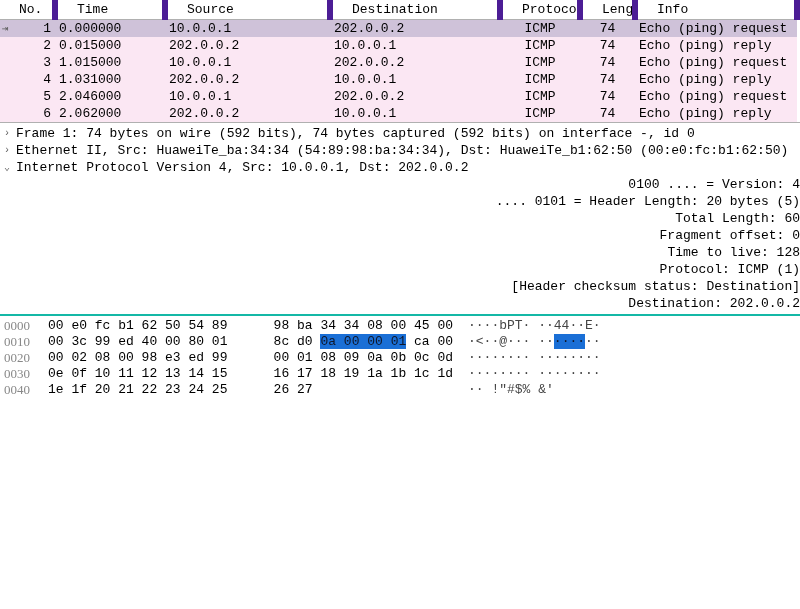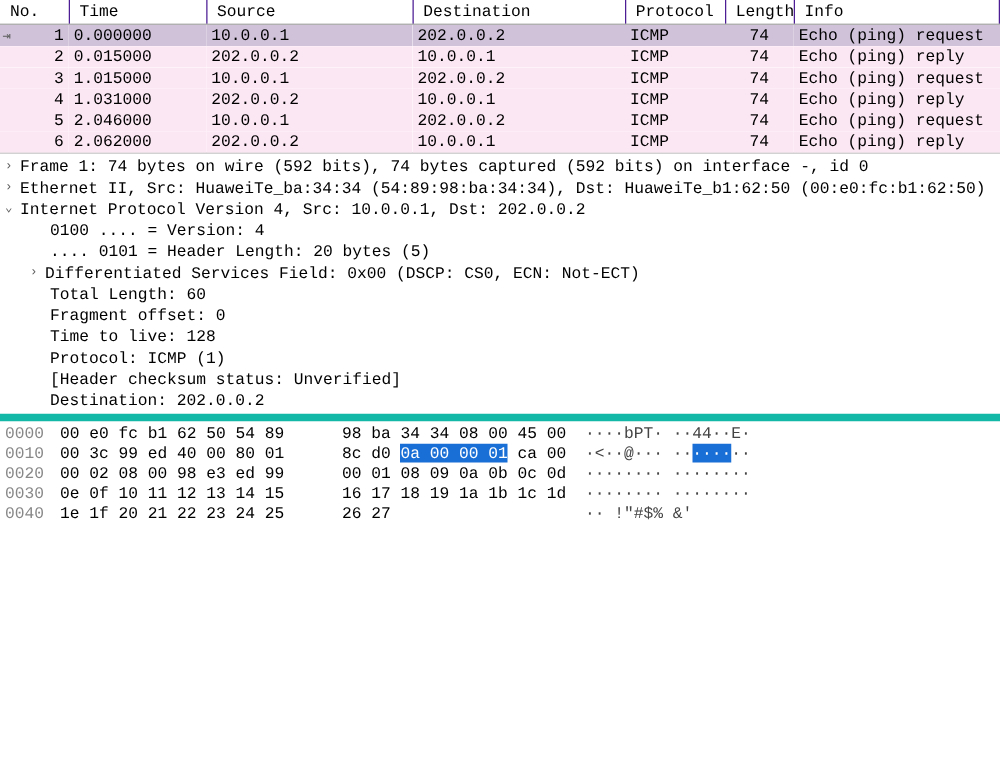--- a/index.html
+++ b/index.html
@@ -17,92 +17,92 @@
     border-bottom: 1px solid #b0b0b0;
   }
   table.plist {
     width: 100%;
     border-collapse: collapse;
     table-layout: fixed;
   }
   table.plist th {
     text-align: left;
     font-weight: normal;
-    padding: 2px 8px;
-    border-right: 1px solid #4c1d95;
+    padding: 2px 19px;
+    border-right: 6px solid #4c1d95;
     border-bottom: 1px solid #b0b0b0;
     background: #fff;
     white-space: nowrap;
     overflow: hidden;
   }
   table.plist td {
     padding: 1px 4px;
     white-space: nowrap;
     overflow: hidden;
   }
   tr.sel {
     background: #cfc2d9;
   }
   tr.pink {
     background: #fbe7f3;
   }
   .col-no    { width: 55px;  text-align: right; padding-right: 8px;}
   .col-time  { width: 110px; }
   .col-src   { width: 165px; }
   .col-dst   { width: 170px; }
-  .col-proto { width: 80px; }
+  .col-proto { width: 80px; text-align: center; }
   .col-len   { width: 55px; text-align: center; padding-right:6px;}
   .col-info  { }
   .arrow-cell { position: relative; }
   .arrow {
     position: absolute;
     left: 2px; top: 2px;
     font-size: 11px;
     color: #606060;
   }
   
   .details {
     background: #fff;
-    border-bottom: 6px solid #14b8a6;
+    border-bottom: 2px solid #14b8a6;
     padding: 2px 0;
   }
   .tree-row {
     white-space: nowrap;
     padding: 0 0 0 4px;
     line-height: 17px;
   }
   .tw {
     display: inline-block;
     width: 12px;
     color: #606060;
     font-size: 10px;
     vertical-align: middle;
   }
   .ind1 { padding-left: 24px; }
-  .ind2 { padding-left: 40px; }
+  .ind2 { padding-left: 40px; text-align: right; }
   .hl-field {
     background: #d0e8f7;
     display: inline-block;
     width: calc(100% - 24px);
   }
   
   .hexdump {
     padding: 2px 4px;
     white-space: pre;
     line-height: 16px;
     font-size: 13px;
   }
   .hex-line { display: flex; }
-  .hx-off { color: #888; width: 44px; }
+  .hx-off { color: #888; width: 44px; font-family: Liberation Serif, serif; }
   .hx-b1  { width: 210px; }
   .hx-b2  { width: 210px; }
   .hx-asc { color: #444; }
   .sel-bytes {
     background: #1a6fd6;
-    color: #ffffff;
+    color: #0f172a;
   }
 </style>
 </head>
 <body>
 
 <div class="packet-list">
   <table class="plist">
     <thead>
       <tr>
         <th class="col-no">No.</th>
@@ -172,22 +172,21 @@
       </tbody>
   </table>
 </div>
 
 <div class="details">
   <div class="tree-row"><span class="tw">›</span><span>Frame 1: 74 bytes on wire (592 bits), 74 bytes captured (592 bits) on interface -, id 0</span></div>
   <div class="tree-row"><span class="tw">›</span><span>Ethernet II, Src: HuaweiTe_ba:34:34 (54:89:98:ba:34:34), Dst: HuaweiTe_b1:62:50 (00:e0:fc:b1:62:50)</span></div>
   <div class="tree-row"><span class="tw">⌄</span><span>Internet Protocol Version 4, Src: 10.0.0.1, Dst: 202.0.0.2</span></div>
   <div class="tree-row ind2"><span>0100 .... = Version: 4</span></div>
   <div class="tree-row ind2"><span>.... 0101 = Header Length: 20 bytes (5)</span></div>
-  <div class="tree-row ind1"><span class="tw">›</span><span>Differentiated Services Field: 0x00 (DSCP: CS0, ECN: Not-ECT)</span></div>
   <div class="tree-row ind2"><span>Total Length: 60</span></div>
   <div class="tree-row ind2"><span>Fragment offset: 0</span></div>
   <div class="tree-row ind2"><span>Time to live: 128</span></div>
   <div class="tree-row ind2"><span>Protocol: ICMP (1)</span></div>
-  <div class="tree-row ind2"><span>[Header checksum status: Unverified]</span></div>
+  <div class="tree-row ind2"><span>[Header checksum status: Destination]</span></div>
   <div class="tree-row ind2"><span>Destination: 202.0.0.2</span></div>
 </div>
 
 <div class="hexdump" id="hexdump"><div class="hex-line"><span class="hx-off">0000</span><span class="hx-b1">00 e0 fc b1 62 50 54 89</span><span class="hx-b2">  98 ba 34 34 08 00 45 00</span><span class="hx-asc">····bPT· ··44··E·</span></div><div class="hex-line"><span class="hx-off">0010</span><span class="hx-b1">00 3c 99 ed 40 00 80 01</span><span class="hx-b2"><span>  8c d0 </span><span class="sel-bytes">0a 00 00 01</span><span> ca 00</span></span><span class="hx-asc"><span>·&lt;··@··· ··</span><span class="sel-bytes">····</span><span>··</span></span></div><div class="hex-line"><span class="hx-off">0020</span><span class="hx-b1">00 02 08 00 98 e3 ed 99</span><span class="hx-b2">  00 01 08 09 0a 0b 0c 0d</span><span class="hx-asc">········ ········</span></div><div class="hex-line"><span class="hx-off">0030</span><span class="hx-b1">0e 0f 10 11 12 13 14 15</span><span class="hx-b2">  16 17 18 19 1a 1b 1c 1d</span><span class="hx-asc">········ ········</span></div><div class="hex-line"><span class="hx-off">0040</span><span class="hx-b1">1e 1f 20 21 22 23 24 25</span><span class="hx-b2">  26 27</span><span class="hx-asc">·· !"#$% &amp;'</span></div></div>
 
 </body></html>

